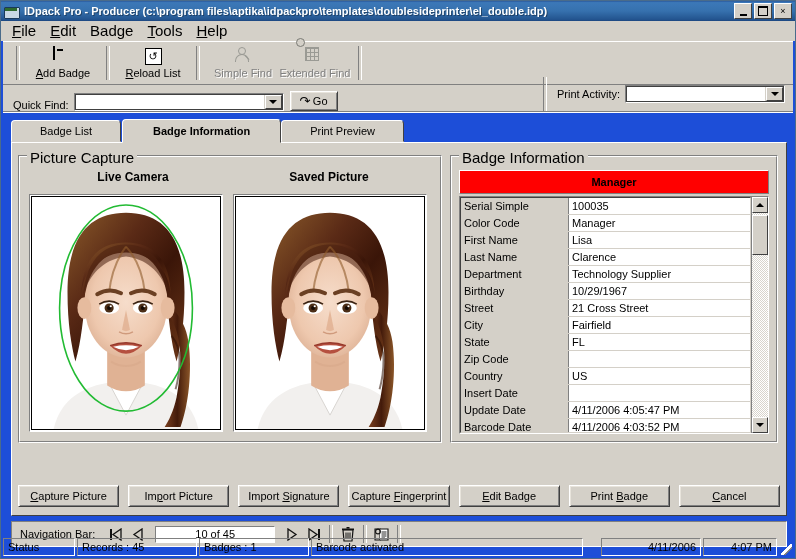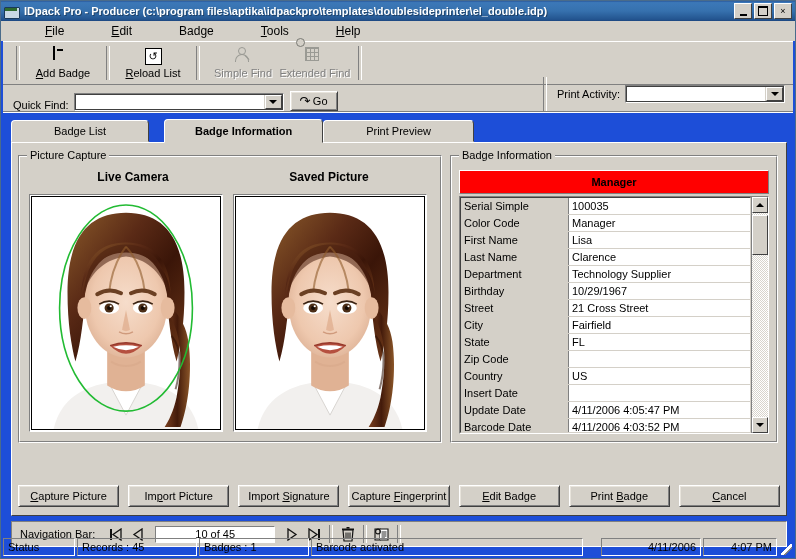--- a/index.html
+++ b/index.html
@@ -79,23 +79,22 @@
   
   .menubar {
     height: 19px;
     display: flex; align-items: center;
     background: #d4d0c8;
     padding-left: 4px;
     border-bottom: 1px solid #d4d0c8;
   }
   .menu-item {
     padding: 2px 7px;
-    font-size: 12px;
+    font-size: 15px;
     cursor: default;
-    margin-left: 33px;
   }
   .menu-item u { text-decoration: underline; }
 
   
   .toolbar-outer {
     margin: 0 2px;
     border-top: 1px solid #fff;
     background: #d4d0c8;
   }
   .toolbar {
@@ -221,28 +220,28 @@
 
   
   .tabstrip {
     position: relative;
     height: 24px;
     margin: 6px 8px 0 10px;
     display: flex; align-items: flex-end;
   }
   .tab {
     height: 22px;
-    padding: 0 42px;
+    padding: 0 28px;
     display: flex; align-items: center; justify-content: center;
     background: #d4d0c8;
     border: 1px solid;
     border-color: #fff #404040 #d4d0c8 #fff;
     border-radius: 4px 4px 0 0;
     font-size: 11px;
-    margin-right: 15px;
+    margin-right: 1px;
     cursor: default;
     box-sizing: border-box;
   }
   .tab.active {
     height: 24px;
     font-weight: bold;
     z-index: 3;
     padding: 0 30px;
     border-bottom-color: #d4d0c8;
     margin: 0 0 -1px 0;
@@ -270,21 +269,21 @@
     position: absolute; left: 0; top: 0; right: 0; bottom: 0;
     border: 1px solid;
     border-color: #fff #808080 #808080 #fff;
     pointer-events: none;
   }
   .group-title {
     position: absolute;
     top: -7px; left: 8px;
     background: #d4d0c8;
     padding: 0 3px;
-    font-size: 11px;
+    font-size: 15px;
     z-index: 2;
   }
 
   
   .pc-group { left: 6px; top: 12px; width: 424px; height: 288px; }
   .pc-head {
     position: absolute;
     top: 14px;
     font-weight: bold; font-size: 12px;
     text-align: center;

